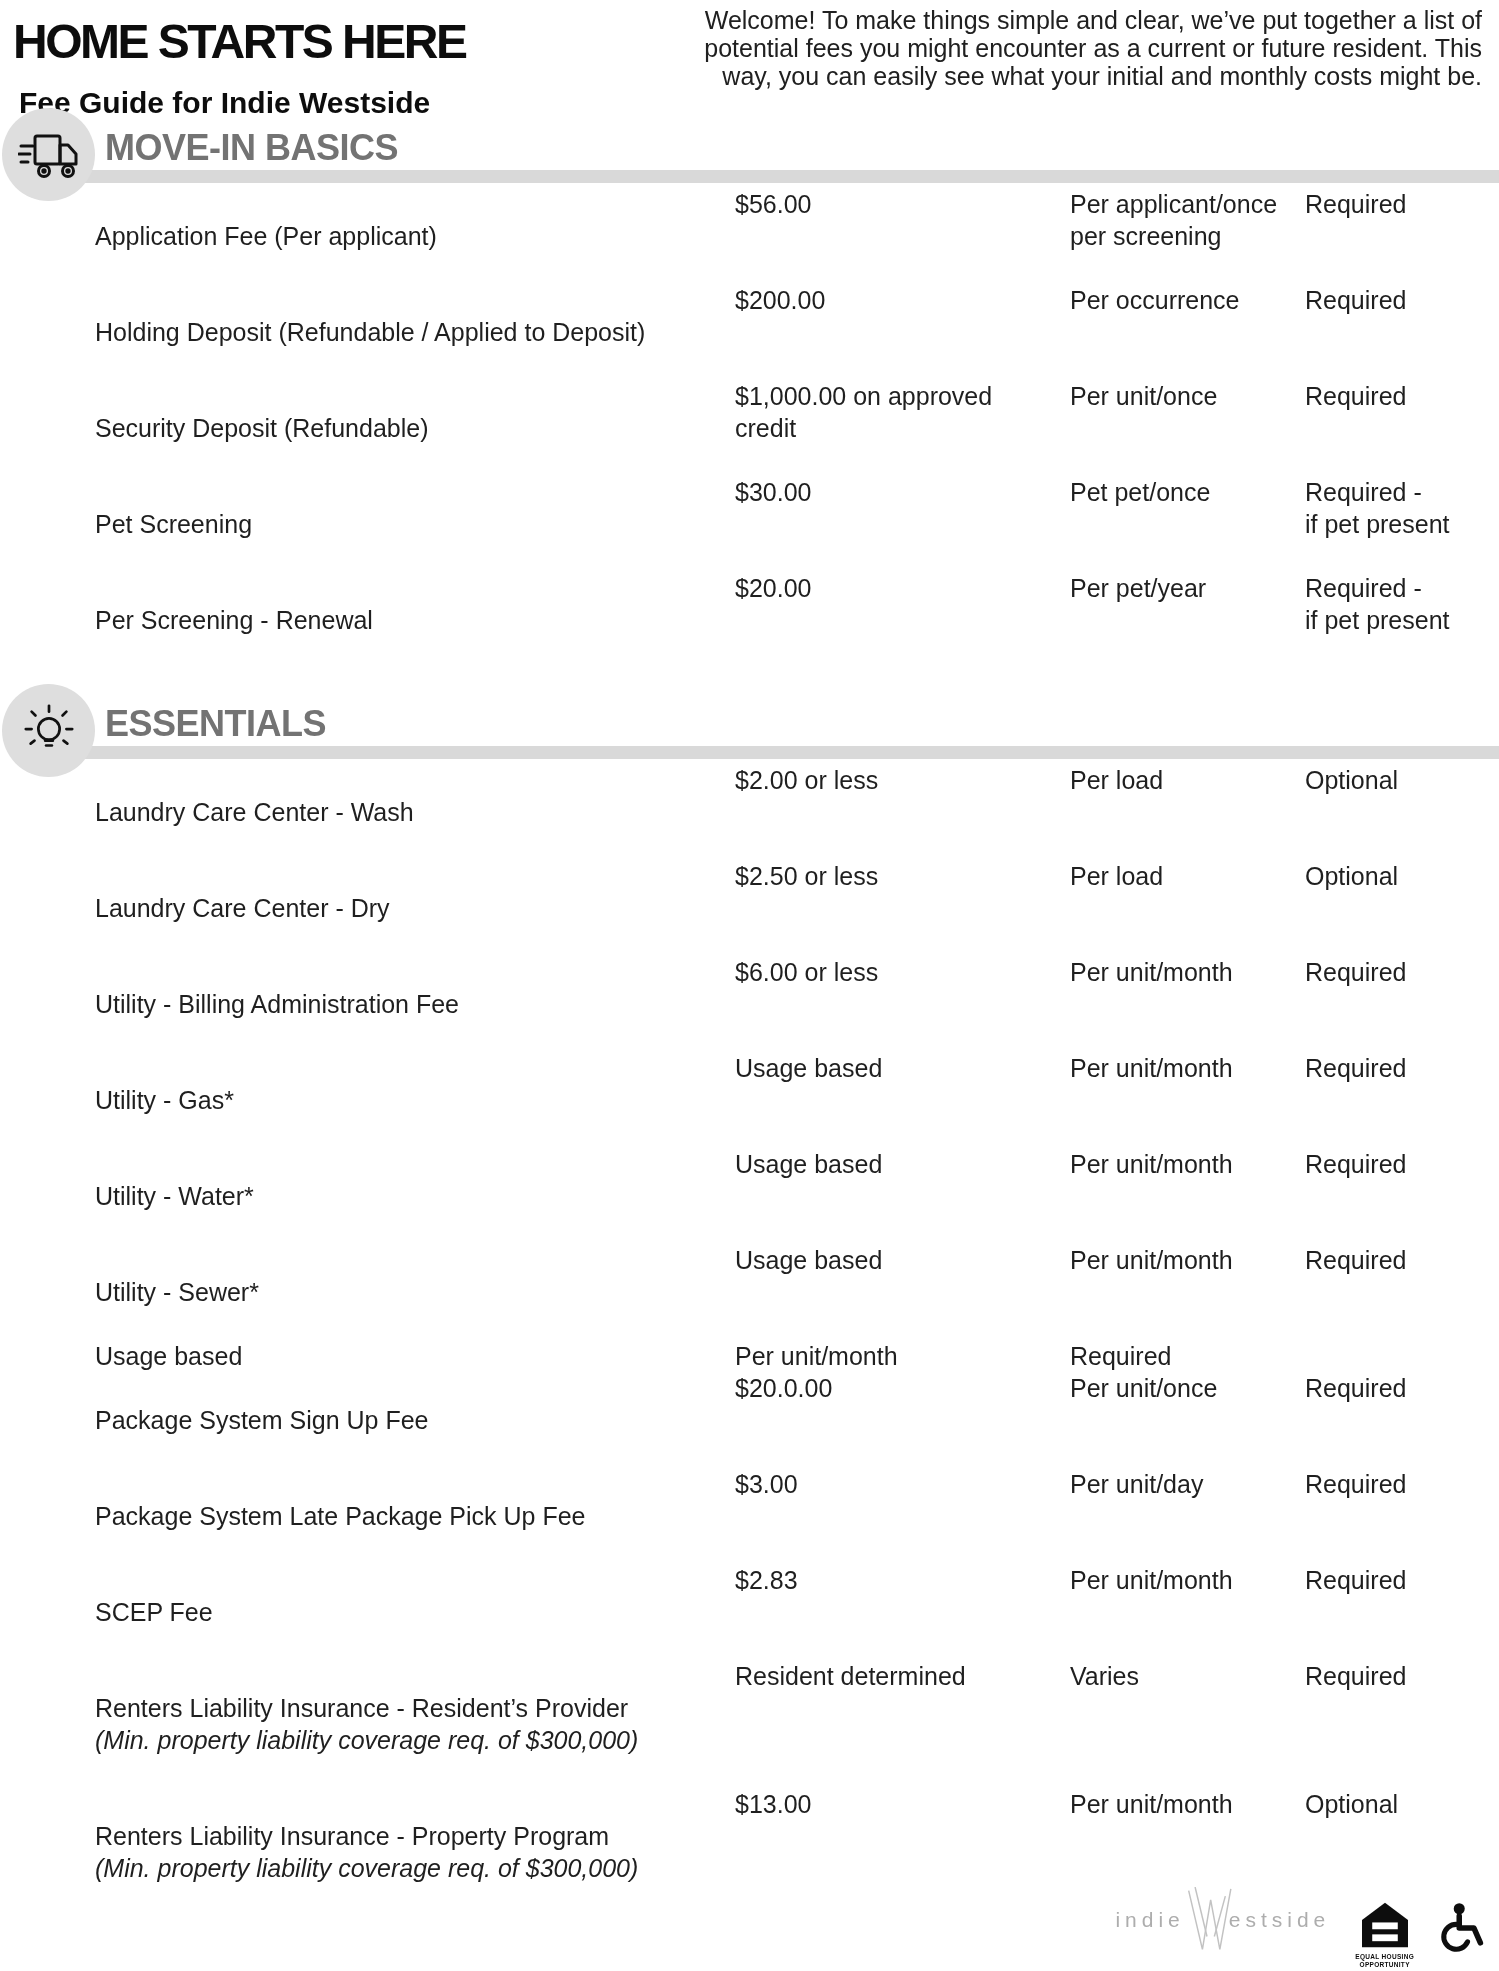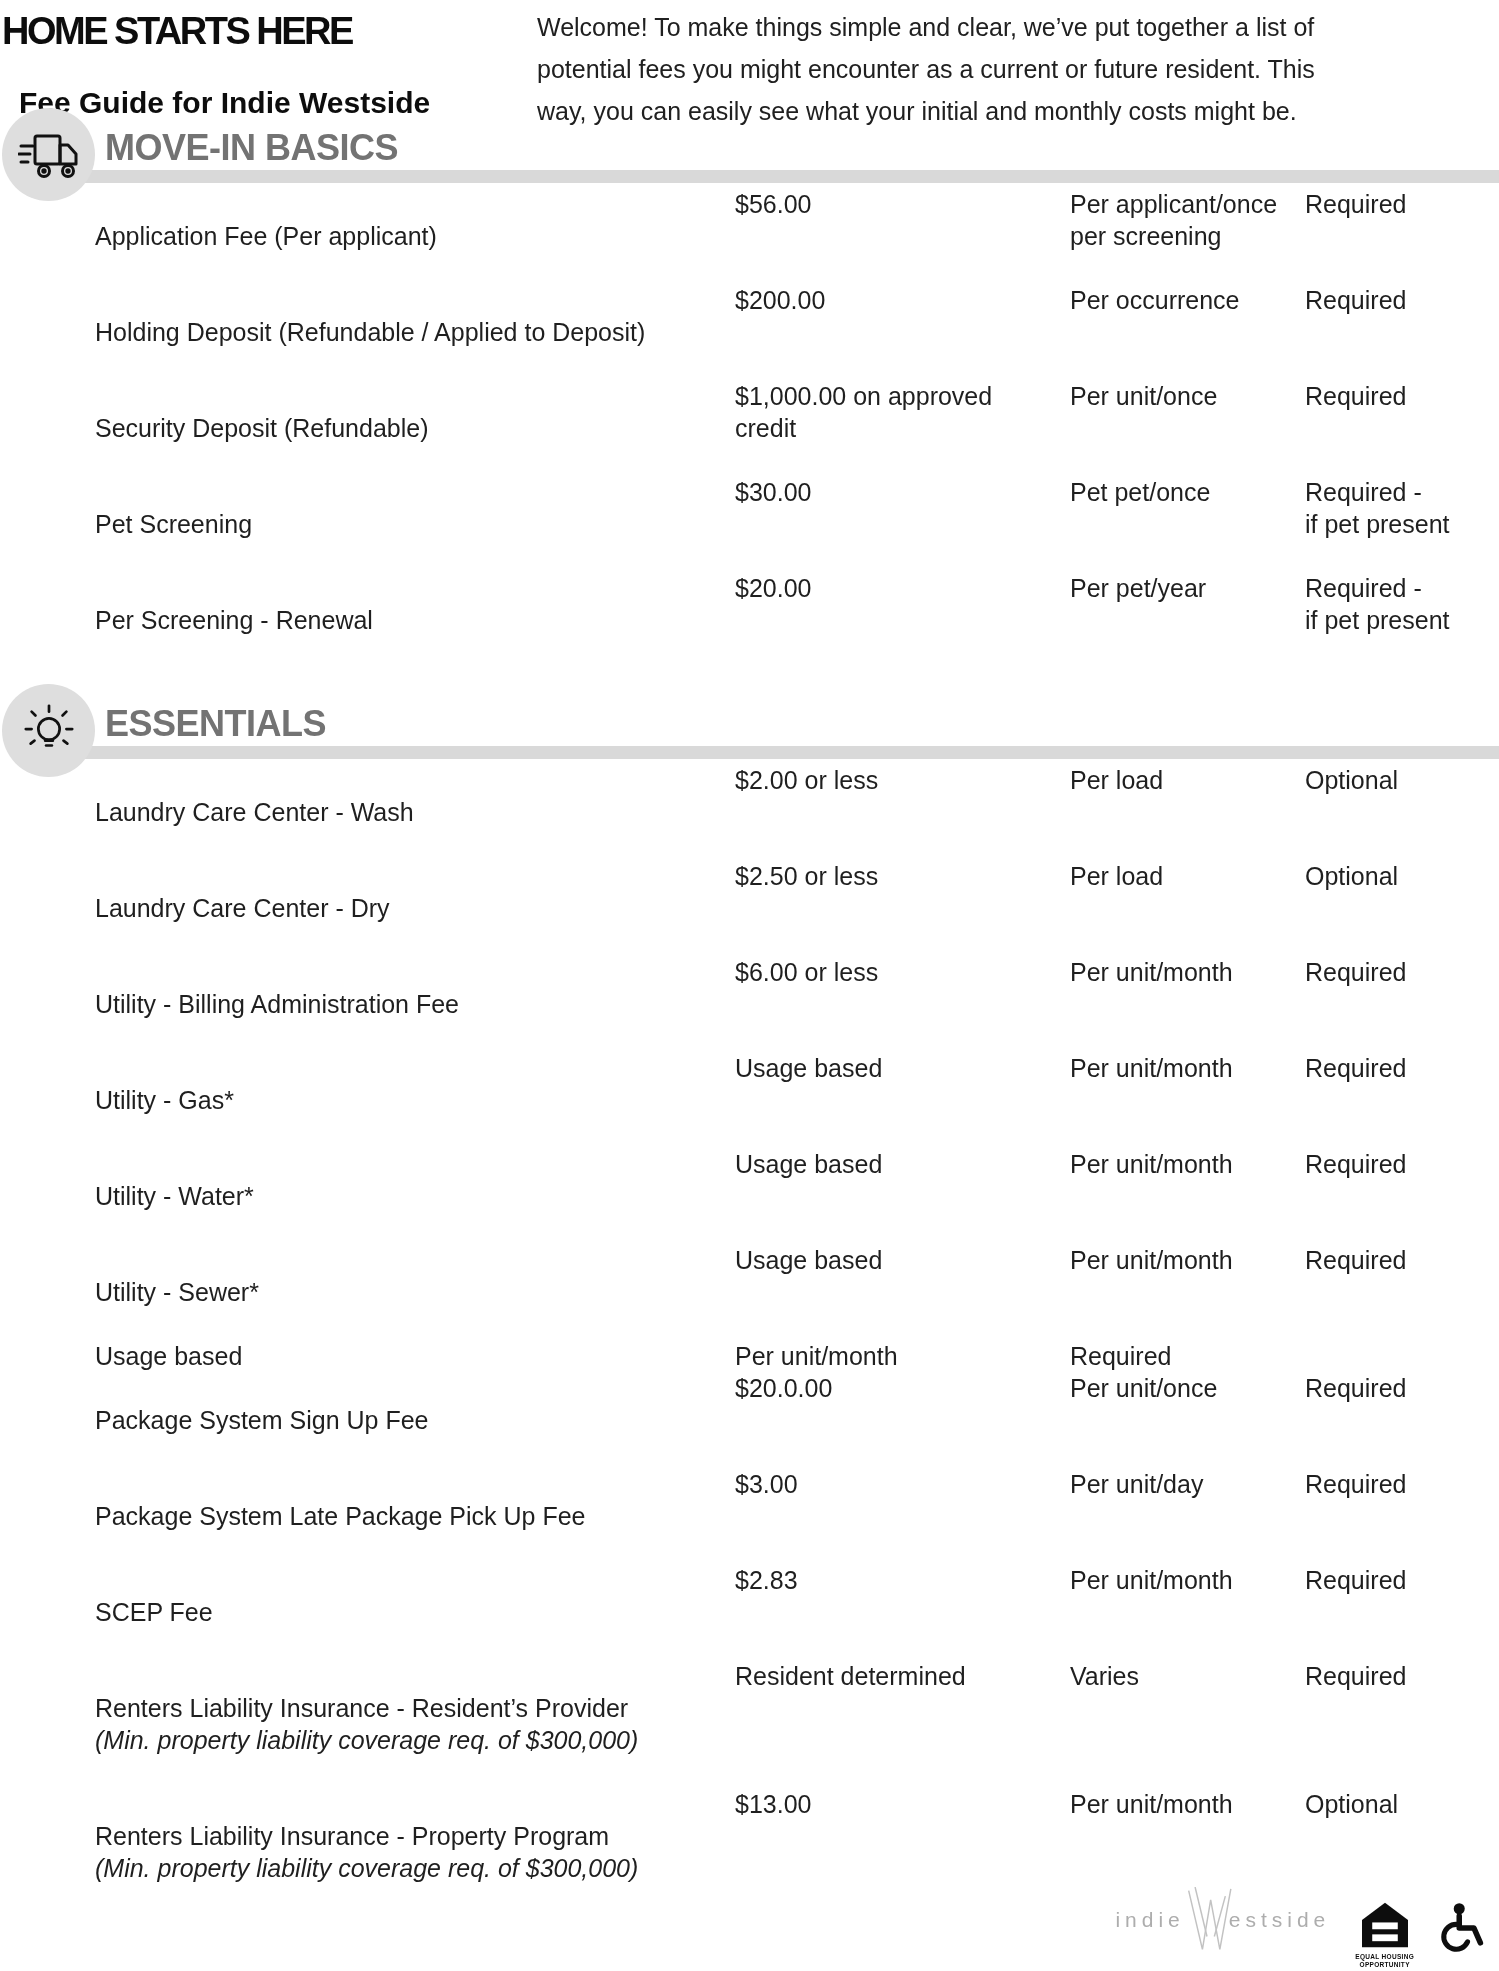--- a/index.html
+++ b/index.html
@@ -3,30 +3,30 @@
 <meta charset="utf-8">
 <style>
   html,body { margin:0; padding:0; background:#ffffff; }
   .page {
     position:relative; width:1499px; height:1971px; overflow:hidden;
     background:#ffffff; color:#1b1b1b;
     font-family:"Liberation Sans","DejaVu Sans",sans-serif;
   }
   
   .page-title {
-    position:absolute; left:2px; top:2px; margin:0;
-    font-size:38px; line-height:58px; font-weight:bold; letter-spacing:-2.5px; color:#0d0d0d;
+    position:absolute; left:2px; top:2px; margin:11px;
+    font-size:48px; line-height:58px; font-weight:bold; letter-spacing:-2.5px; color:#0d0d0d;
   }
   .page-subtitle {
     position:absolute; left:3px; top:70px; margin:16px;
     font-size:30px; line-height:34px; font-weight:bold; color:#0d0d0d;
   }
   .welcome {
     position:absolute; left:537px; top:6px; width:945px; margin:0;
-    font-size:25px; line-height:42px; white-space:pre-line; color:#202020;
+    font-size:25px; line-height:28px; white-space:pre-line; color:#202020;text-align:right;
   }
   
   .sections { position:relative; }
   .fee-section.move-in-basics      { margin-top:128px; }
   .fee-section.essentials          { margin-top:36px; }
   .section-head { position:relative; }
   .icon-circle {
     position:absolute; left:2px; top:-20px; width:93px; height:93px;
     background:#dedede; border-radius:50%; z-index:2;
     display:flex; align-items:center; justify-content:center;

